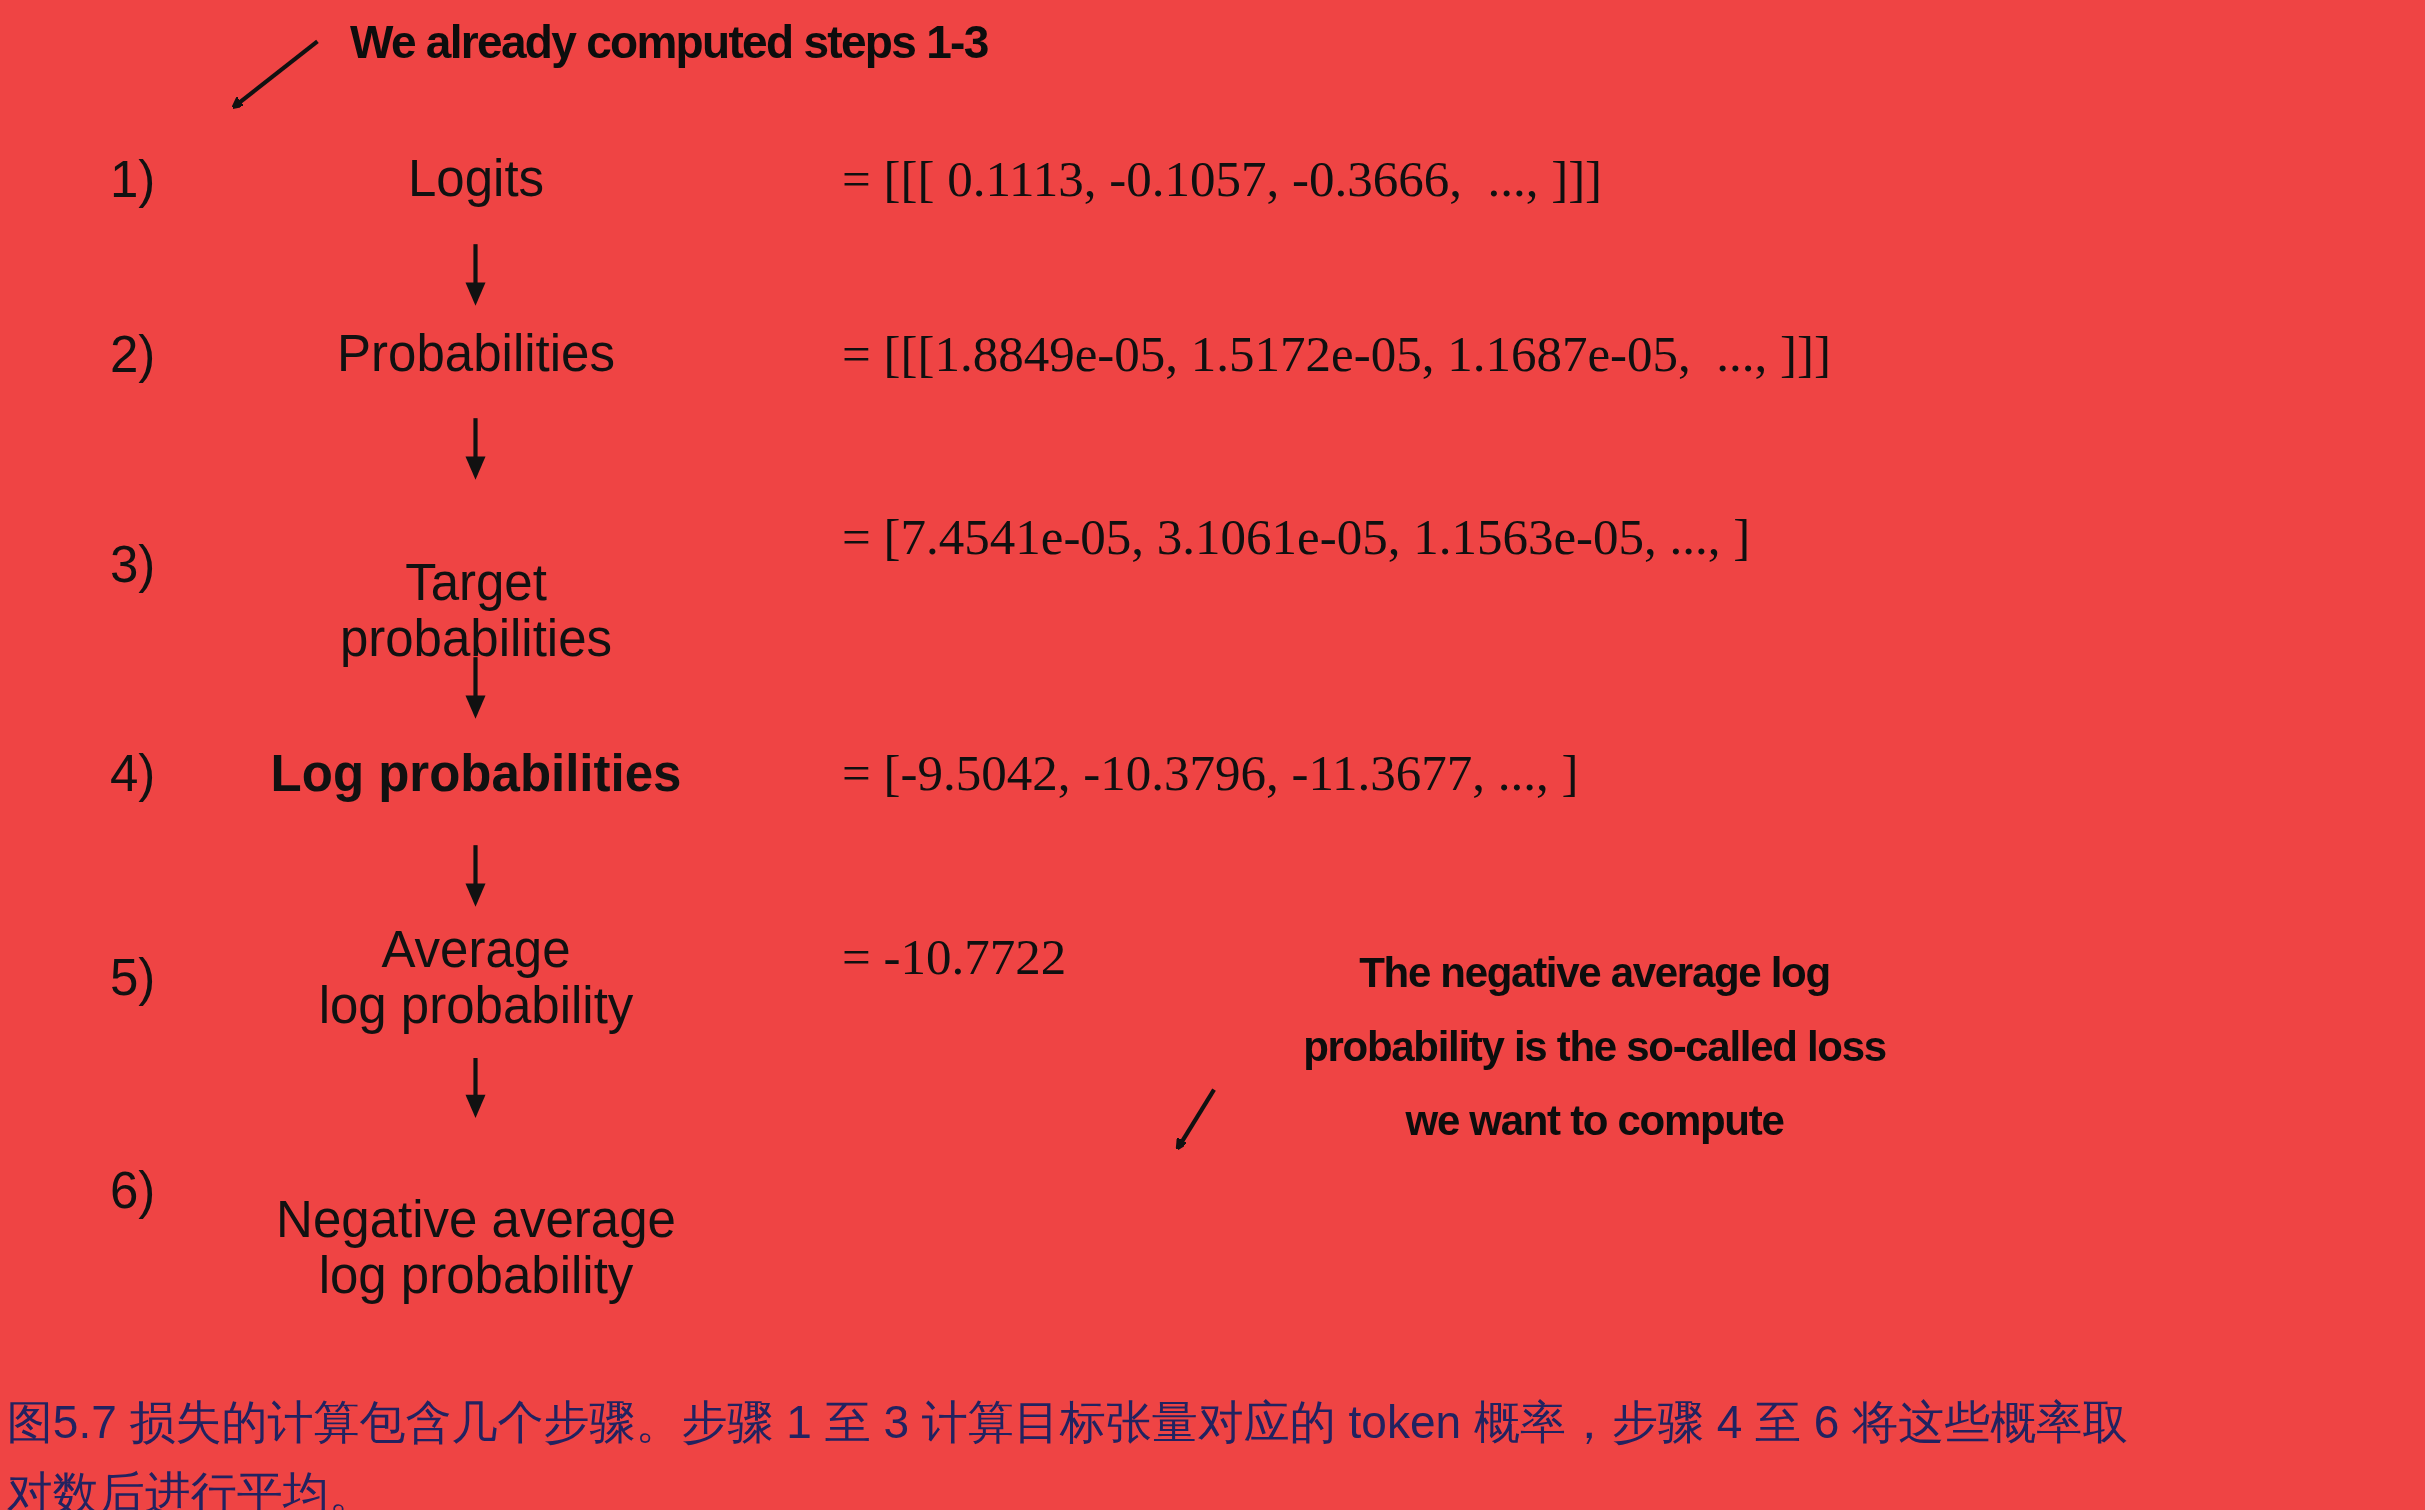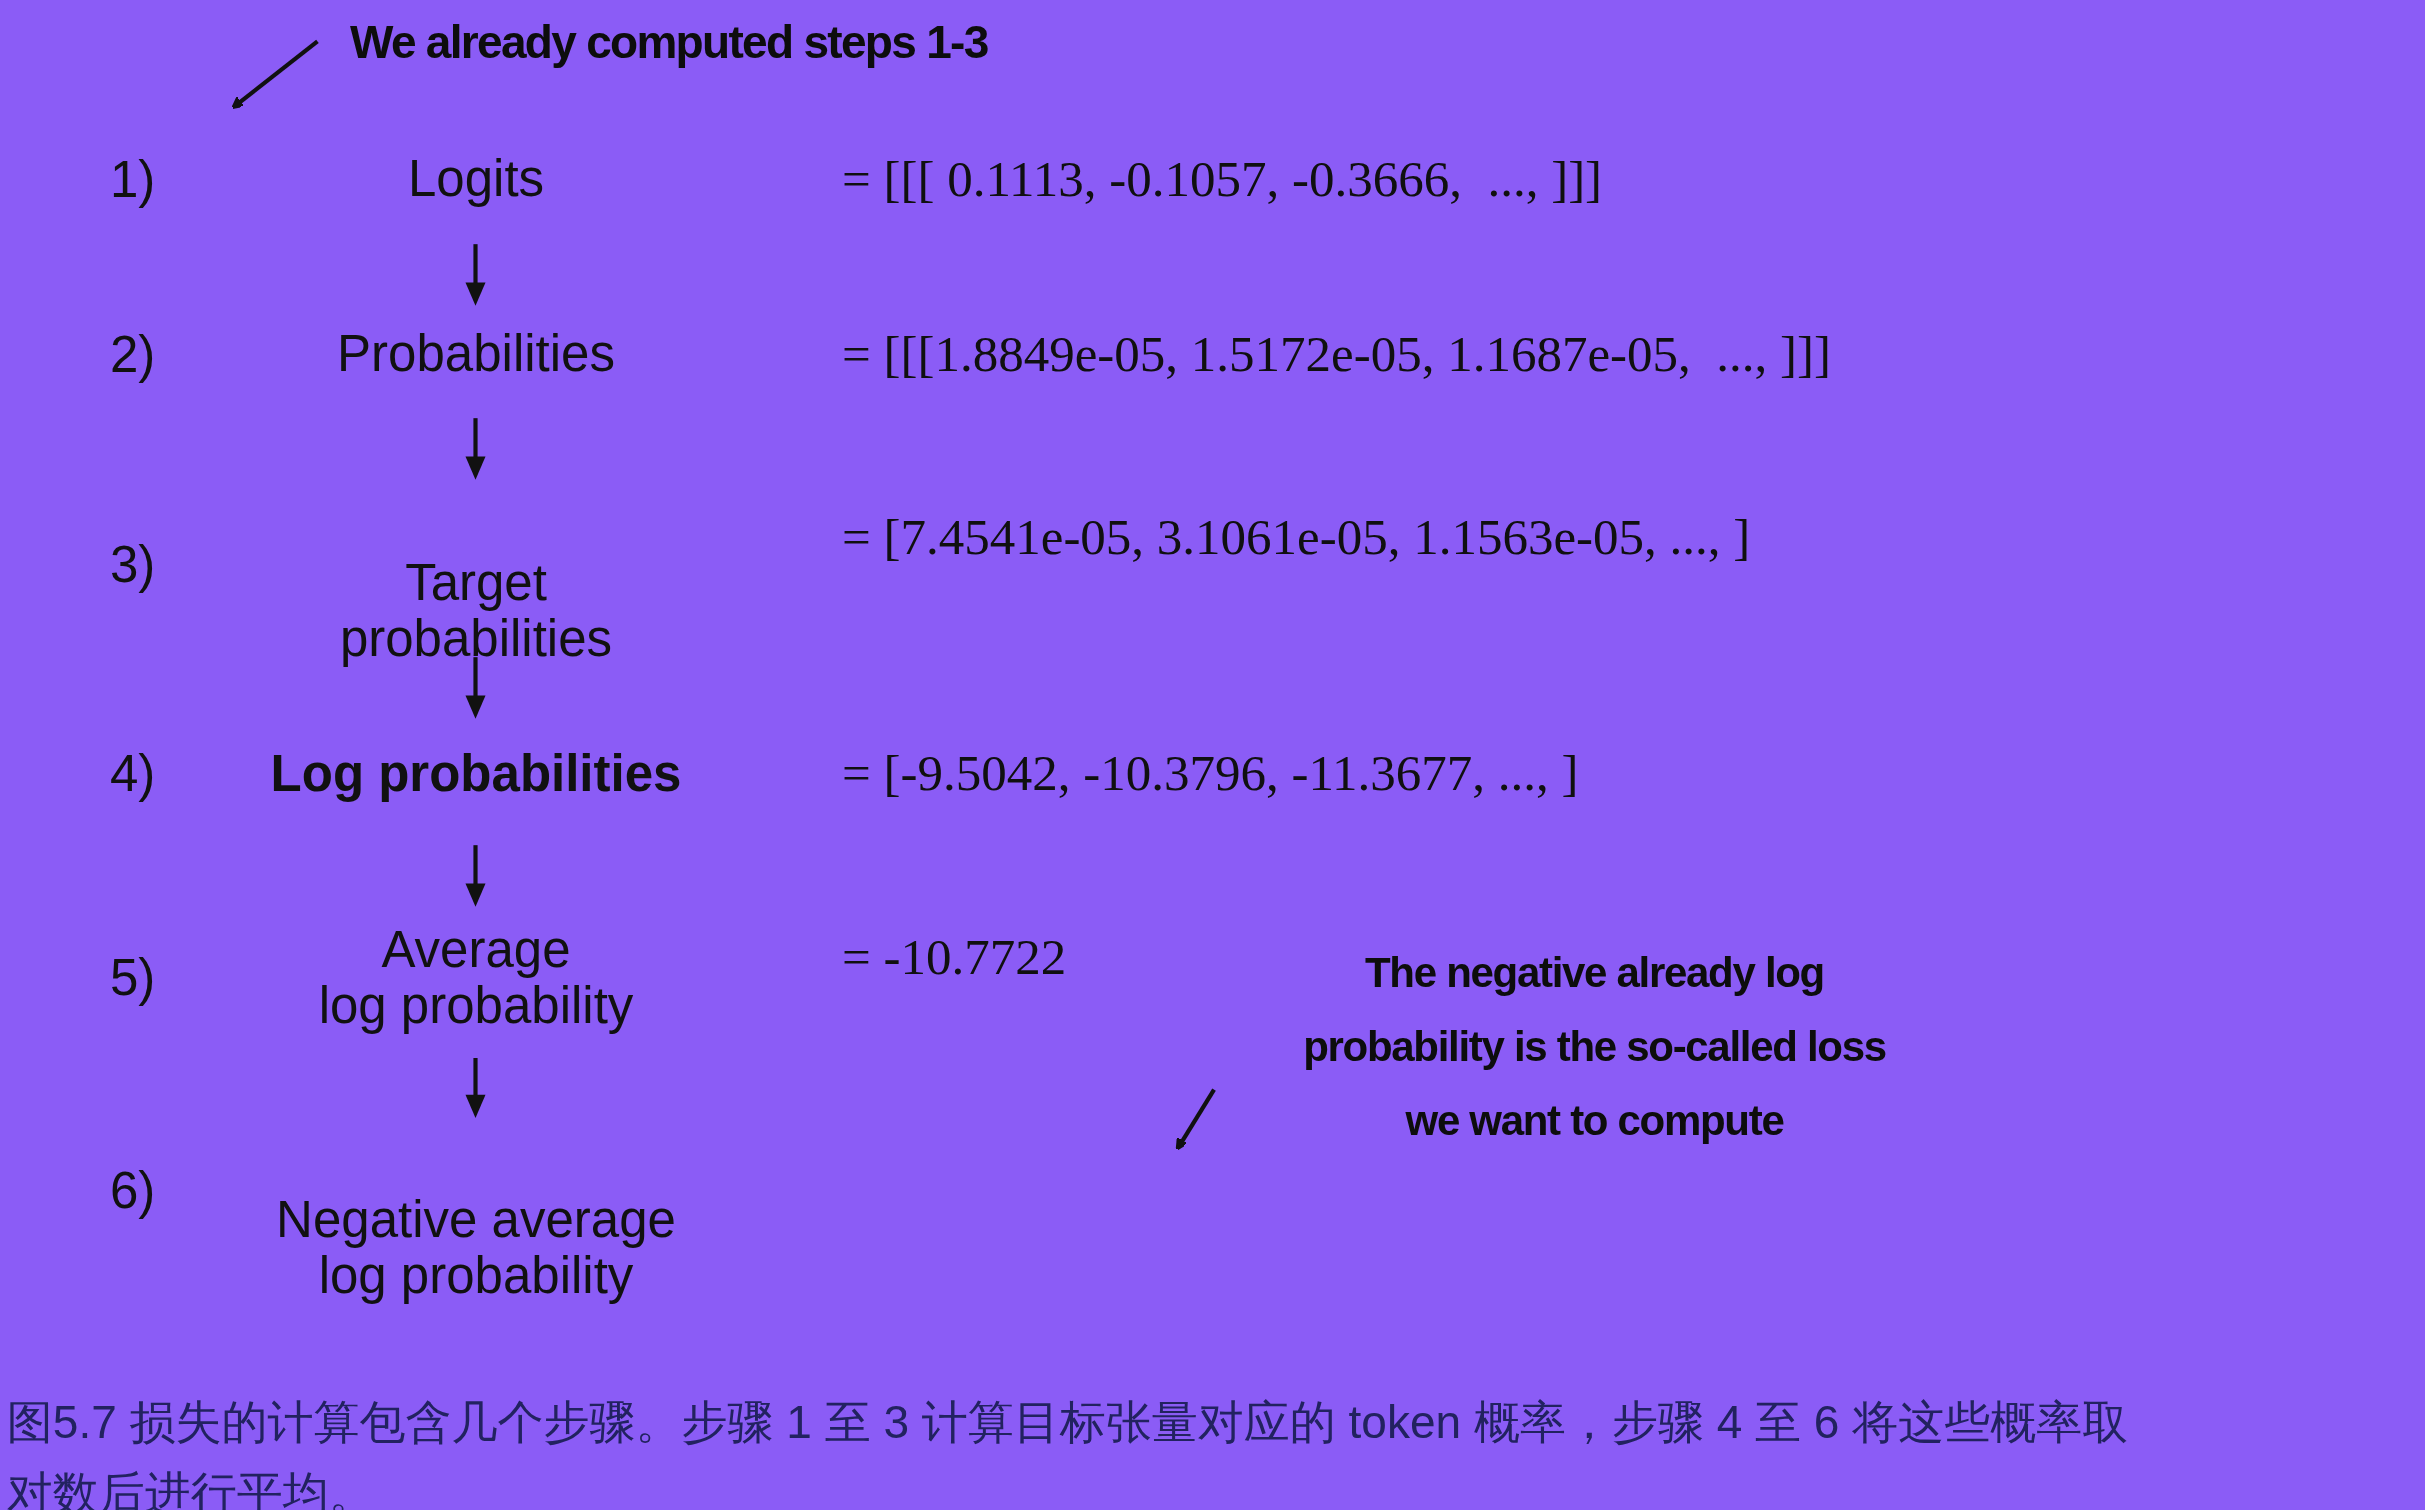--- a/index.html
+++ b/index.html
@@ -1,20 +1,20 @@
 <!DOCTYPE html>
 <html style="font-size:13.5px"><head>
 <meta charset="utf-8">
 <style>
   html, body { margin: 0; padding: 0; background: #ffffff; }
   .canvas {
     position: relative;
     width: 2426px;
     height: 1511px;
-    background: #8b5cf6;
+    background: #ef4444;
     overflow: hidden;
     font-family: "Liberation Sans", sans-serif;
     color: #111111;
   }
   .abs { position: absolute; }
 
   
   .note {
     font-weight: 700;
     letter-spacing: -1.7px;
@@ -122,21 +122,21 @@
 
   <svg class="abs arrow" style="left:463px; top:1056px;" width="25" height="64" viewBox="0 0 30 76">
     <line x1="15" y1="2" x2="15" y2="48"></line>
     <polygon points="3,46 27,46 15,74"></polygon>
   </svg>
 
   <div class="abs step-num" style="top:1160px;">6)</div>
   <div class="abs step-label" style="top:1192px;">Negative average
 log probability</div>
 
-  <div class="abs note loss-note">The negative already log
+  <div class="abs note loss-note">The negative average log
 probability is the so-called loss
 we want to compute</div>
   <svg class="abs arrow" style="left:1160px; top:1081px;" width="76" height="89" viewBox="0 0 90 105">
     <defs>
       <marker id="ah2" markerWidth="12" markerHeight="12" refX="9" refY="5" orient="auto" markerUnits="userSpaceOnUse">
         <polygon points="0,0 10,5 0,10" transform="scale(2.6) translate(-4,-3)"></polygon>
       </marker>
     </defs>
     <line x1="64" y1="10" x2="22" y2="78" marker-end="url(#ah2)"></line>
   </svg>

